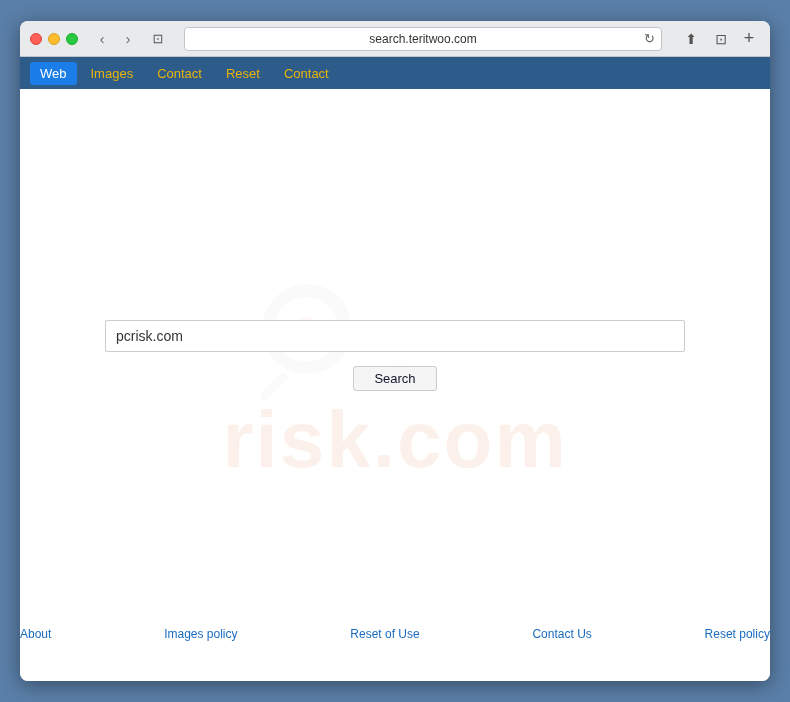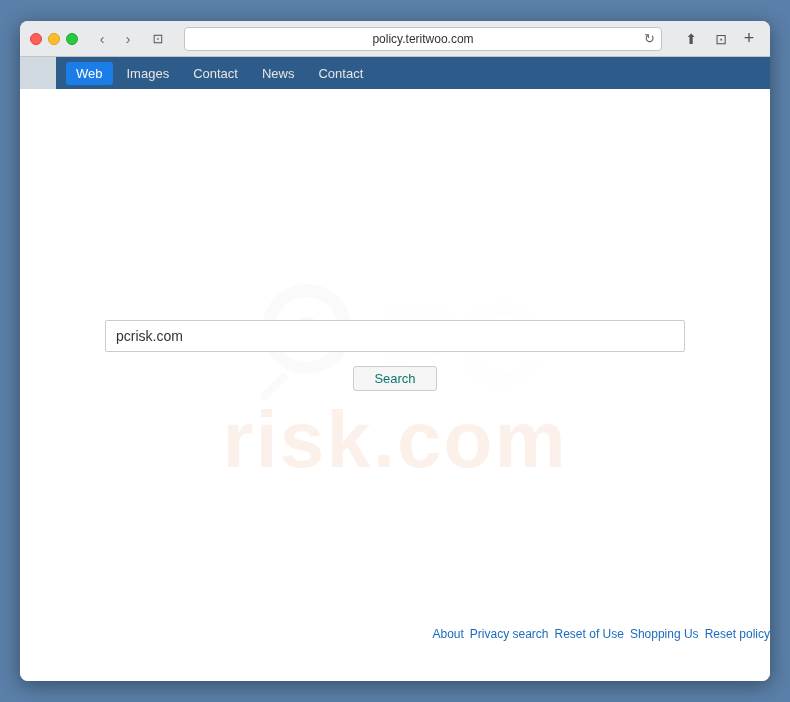--- a/index.html
+++ b/index.html
@@ -162,27 +162,26 @@
 
     
     .nav-tabs {
       background: #2e5c8a;
       height: 32px;
       display: flex;
       align-items: center;
       padding: 0 10px;
       gap: 4px;
       flex-shrink: 0;
-      margin-left: 36px;
     }
 
     .nav-tab {
       padding: 4px 10px;
       font-size: 13px;
-      color: #e5e5e5;
+      color: #eab308;
       cursor: pointer;
       border-radius: 3px;
       border: none;
       background: none;
     }
 
     .nav-tab.active {
       background: #1a7de8;
       color: white;
     }
@@ -304,34 +303,34 @@
       color: #333;
       outline: none;
     }
 
     .search-button {
       padding: 4px 20px;
       background: #f5f5f5;
       border: 1px solid #ccc;
       border-radius: 3px;
       font-size: 13px;
-      color: #0f766e;
+      color: #0f172a;
       cursor: pointer;
       min-width: 80px;
     }
 
     
     .footer-links {
       position: absolute;
       bottom: 40px;
       left: 0;
       right: 0;
       display: flex;
       align-items: center;
-      justify-content: flex-end;
+      justify-content: space-between;
       gap: 6px;
       z-index: 10;
     }
 
     .footer-link {
       font-size: 12px;
       color: #1a6cbf;
       text-decoration: none;
       cursor: pointer;
     }
@@ -349,37 +348,37 @@
     </div>
 
     <div class="nav-buttons">
       <button class="nav-btn">‹</button>
       <button class="nav-btn">›</button>
       <button class="tab-btn">⊡</button>
     </div>
 
     <div class="address-bar-container">
       <div class="address-bar">
-        <span class="address-text">policy.teritwoo.com</span>
+        <span class="address-text">search.teritwoo.com</span>
         <button class="refresh-btn">↻</button>
       </div>
     </div>
 
     <div class="titlebar-right">
       <button class="icon-btn">⬆</button>
       <button class="icon-btn">⊡</button>
       <button class="add-btn">+</button>
     </div>
   </div>
 
   <div class="nav-tabs">
     <button class="nav-tab active">Web</button>
     <button class="nav-tab">Images</button>
     <button class="nav-tab">Contact</button>
-    <button class="nav-tab">News</button>
+    <button class="nav-tab">Reset</button>
     <button class="nav-tab">Contact</button>
   </div>
 
   <div class="browser-content">
 
     <div class="watermark-container">
       <div class="watermark-top">
         <div class="watermark-magnifier">
           <div class="wm-circle">
             <div class="wm-inner-circle">
@@ -393,20 +392,20 @@
       <div class="watermark-bottom">risk.com</div>
     </div>
 
     <div class="search-container">
       <input class="search-input" type="text" value="pcrisk.com" style="">
       <button class="search-button">Search</button>
     </div>
 
     <div class="footer-links">
       <a class="footer-link">About</a>
-      <a class="footer-link">Privacy search</a>
+      <a class="footer-link">Images policy</a>
       <a class="footer-link">Reset of Use</a>
-      <a class="footer-link">Shopping Us</a>
+      <a class="footer-link">Contact Us</a>
       <a class="footer-link">Reset policy</a>
     </div>
 
   </div>
 </div>
 
 </body></html>

